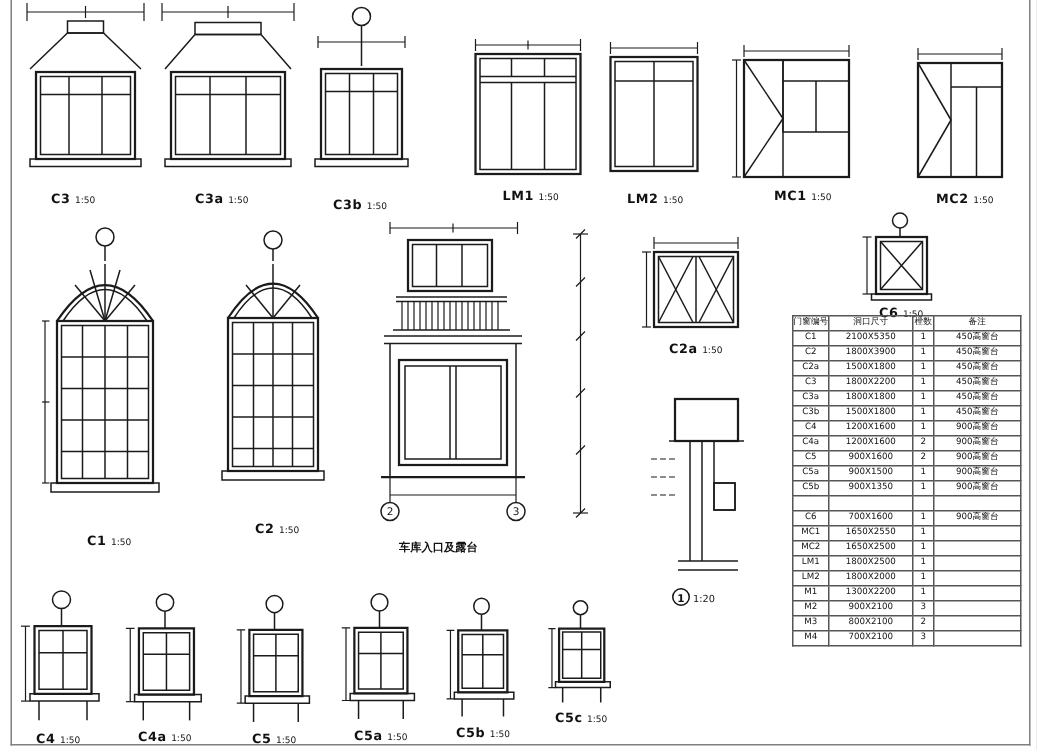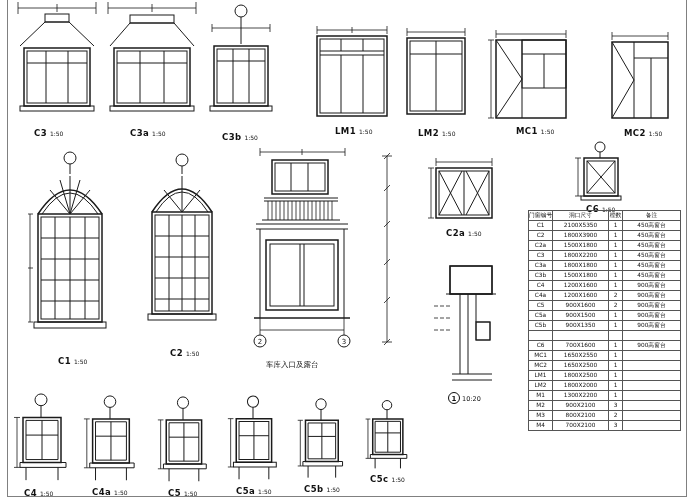--- a/index.html
+++ b/index.html
@@ -10,21 +10,21 @@
          border:1px solid #808080;border-top:none;pointer-events:none}
   .grp{position:absolute}
   svg{display:block;overflow:visible}
   svg line,svg rect,svg path,svg polyline,svg circle{stroke:#1b1b1b;fill:none;stroke-width:1}
   svg .fr{stroke-width:1.5}
   svg .dsh{stroke-dasharray:4 2;stroke-width:.8}
   svg .tk{stroke-width:.8}
   svg text{fill:#111;stroke:none;font-size:7px;font-family:"DejaVu Sans",sans-serif}
   .lbl{position:absolute;white-space:nowrap;font-size:8.5px;font-weight:bold;letter-spacing:.4px}
   .lbl .sc{font-size:6px;font-weight:normal;margin-left:3px;letter-spacing:0}
-  .caption{position:absolute;white-space:nowrap;font-size:7.5px;font-weight:normal}
+  .caption{position:absolute;white-space:nowrap;font-size:7.5px;font-weight:bold}
   .sec-lbl{position:absolute;white-space:nowrap;font-size:6.5px}
   .circ{display:inline-block;width:12px;height:12px;border:1px solid #111;border-radius:50%;
         font-size:7px;line-height:12px;text-align:center;font-weight:bold}
   #schedule{position:absolute;left:528px;top:210px;width:156px}
   #schedule .t-title{font-size:8px;font-weight:bold;margin:0 0 3px 4px;letter-spacing:1px}
   #schedule table{border-collapse:collapse;table-layout:fixed;width:152px}
   #schedule th,#schedule td{border:1px solid #555;font-size:5.8px;font-weight:normal;
         height:9.6px;line-height:9px;text-align:center;overflow:hidden;white-space:nowrap;padding:0}
 </style>
 </head>
@@ -334,21 +334,21 @@
         <line x1="38" y1="32" x2="38" y2="112"></line>
     <line x1="46" y1="32" x2="46" y2="60"></line>
     <rect x="46" y="60" width="14" height="18" fill="url(#hat)"></rect>
     <rect x="46" y="60" width="14" height="18"></rect>
     <path d="M4 44 H20 M4 56 H20 M4 68 H20" class="dsh"></path>
     <line x1="22" y1="112" x2="62" y2="112"></line>
         <line x1="22" y1="118" x2="62" y2="118"></line>
   </svg>
   <div class="sec-lbl" style="left:18px;top:130px">
     <span class="circ">1</span>
-    <span>10:20</span>
+    <span>1:20</span>
   </div>
 </div>
 
 <div id="schedule">
   <table>
     <colgroup>
           <col style="width:24px">
           <col style="width:56px">
           <col style="width:14px">
           <col style="width:58px">

